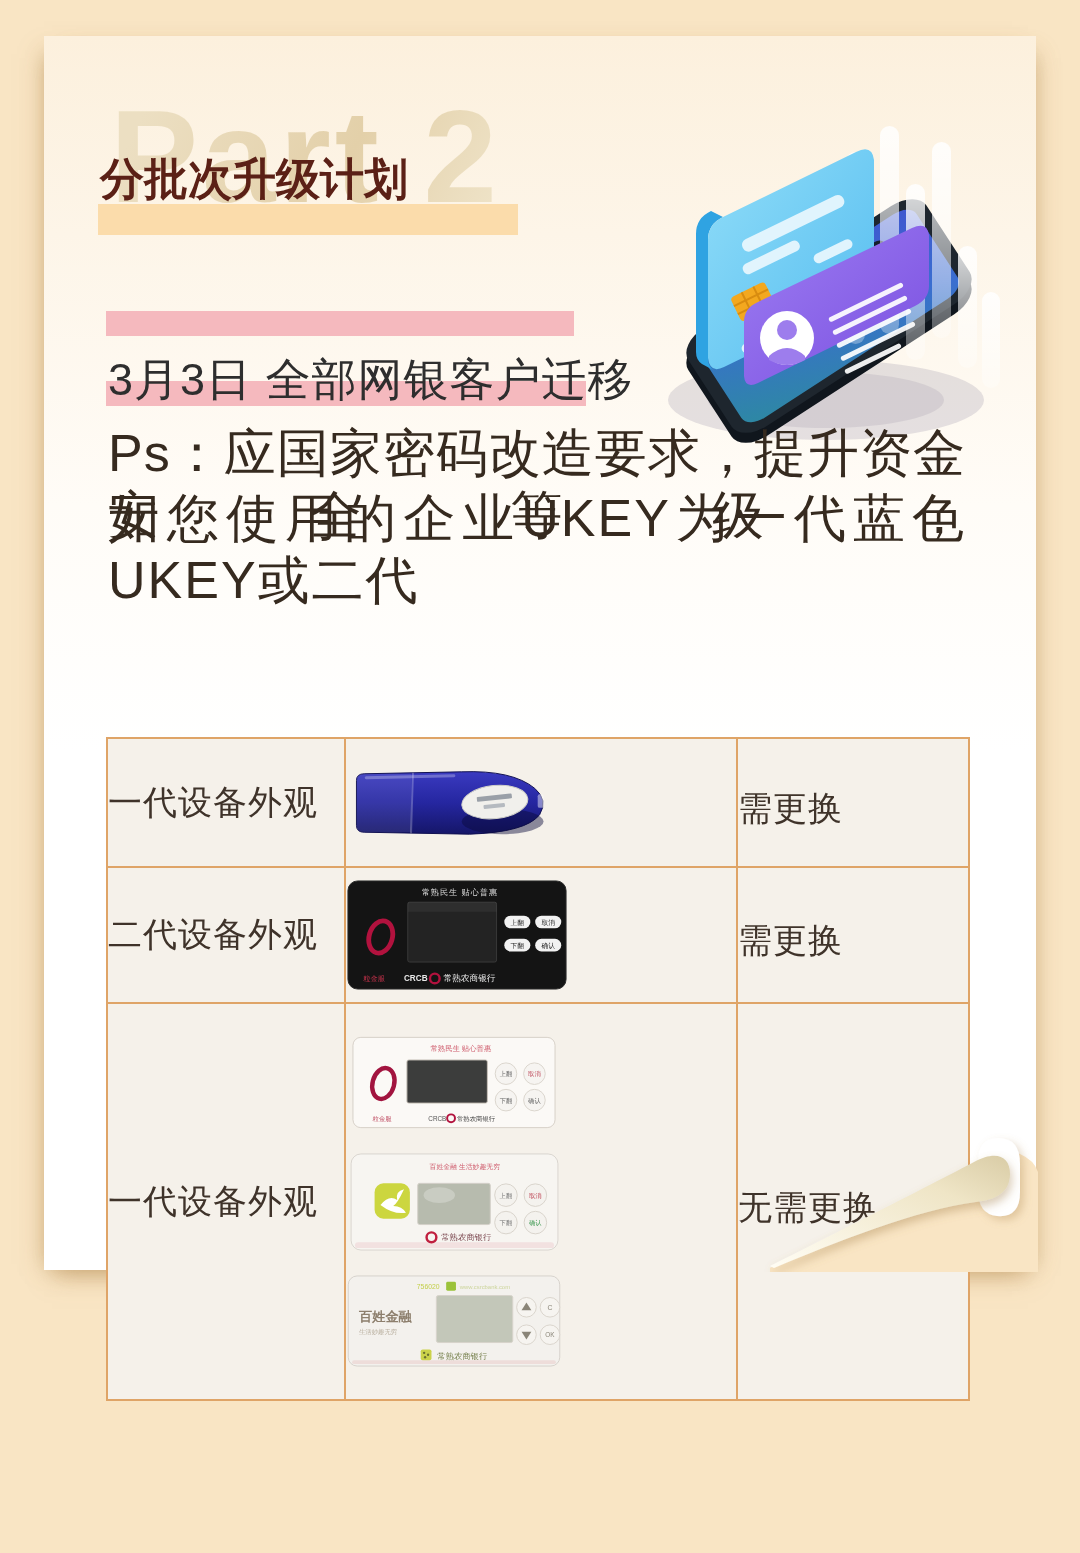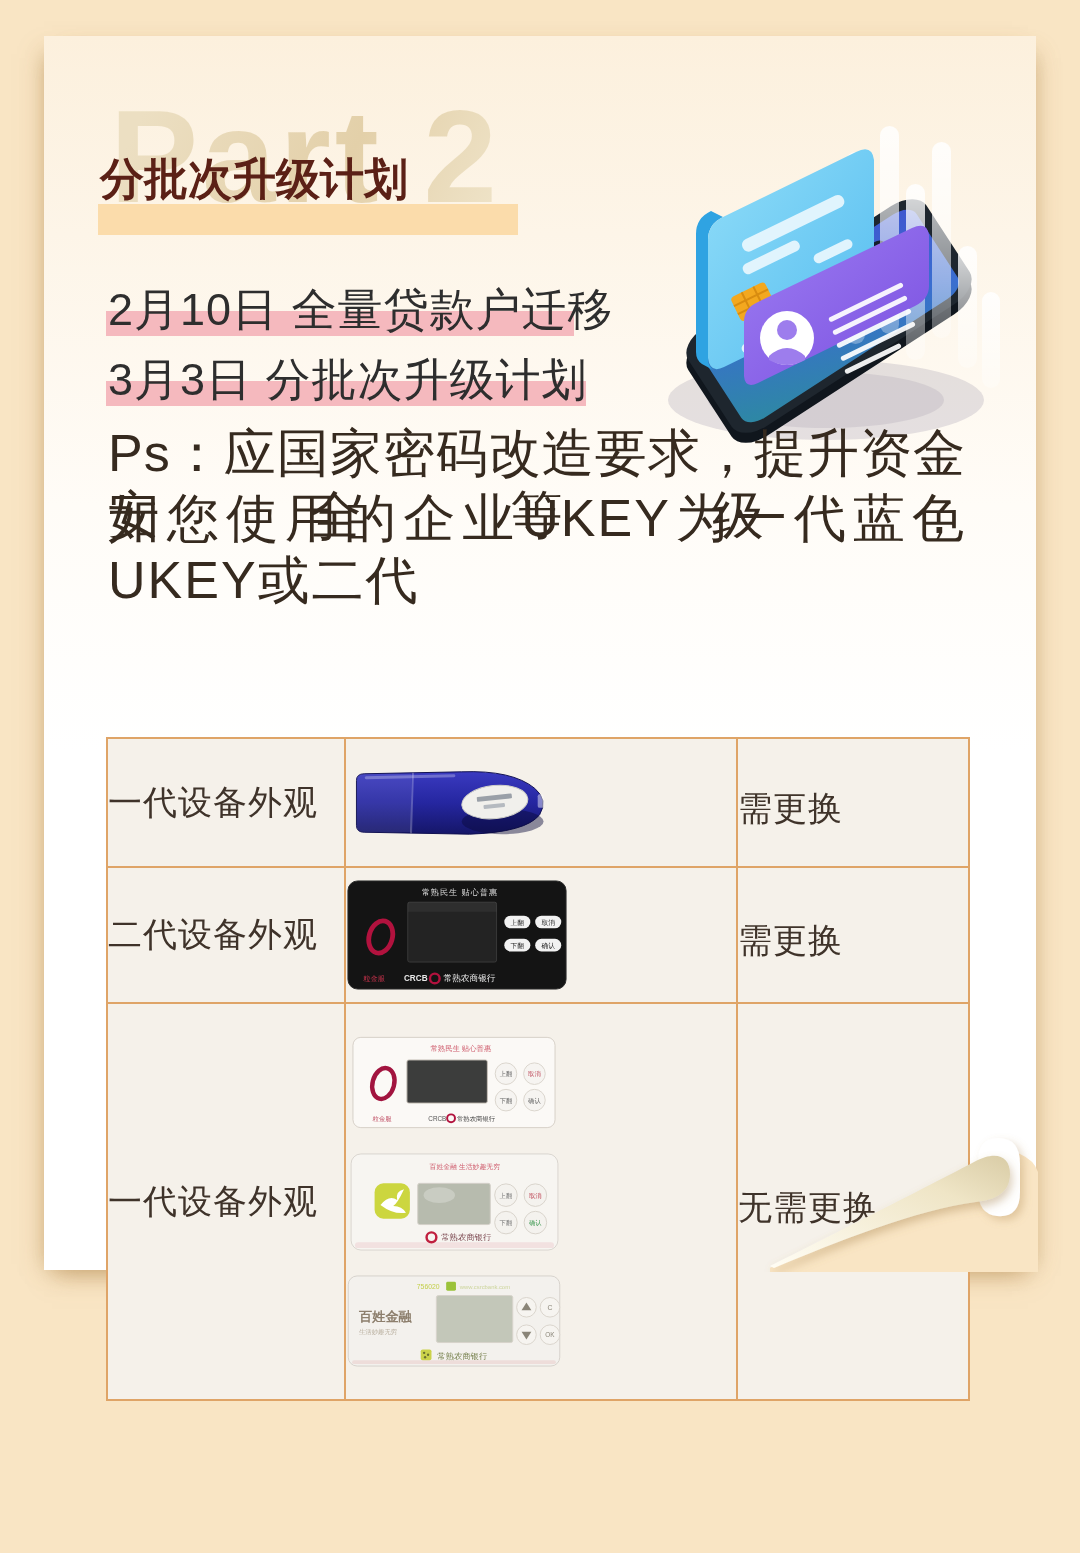--- a/index.html
+++ b/index.html
@@ -144,25 +144,24 @@
           <rect transform="translate(188,209) rotate(-26)" x="0" y="0" width="82" height="5" rx="2.5"></rect>
           <rect transform="translate(192,222) rotate(-26)" x="0" y="0" width="82" height="5" rx="2.5"></rect>
           <rect transform="translate(196,235) rotate(-26)" x="0" y="0" width="82" height="5" rx="2.5"></rect>
           <rect transform="translate(200,248) rotate(-26)" x="0" y="0" width="62" height="5" rx="2.5"></rect>
         </g>
       </g>
     </svg>
 
     <div class="sched sched1">
       <span class="bar"></span>
-      <span class="txt">2月10日 全量贷款户迁移</span>
     </div>
     <div class="sched sched2">
       <span class="bar"></span>
-      <span class="txt">3月3日 分批次升级计划</span>
+      <span class="txt">3月3日 全部网银客户迁移</span>
     </div>
 
     <div class="note">
       <div class="note-line">Ps：应国家密码改造要求，提升资金安全等级，</div>
       <div class="note-line">如您使用的企业UKEY为一代蓝色UKEY或二代</div>
     </div>
 
     <div class="utable">
 
       <div class="cell">

